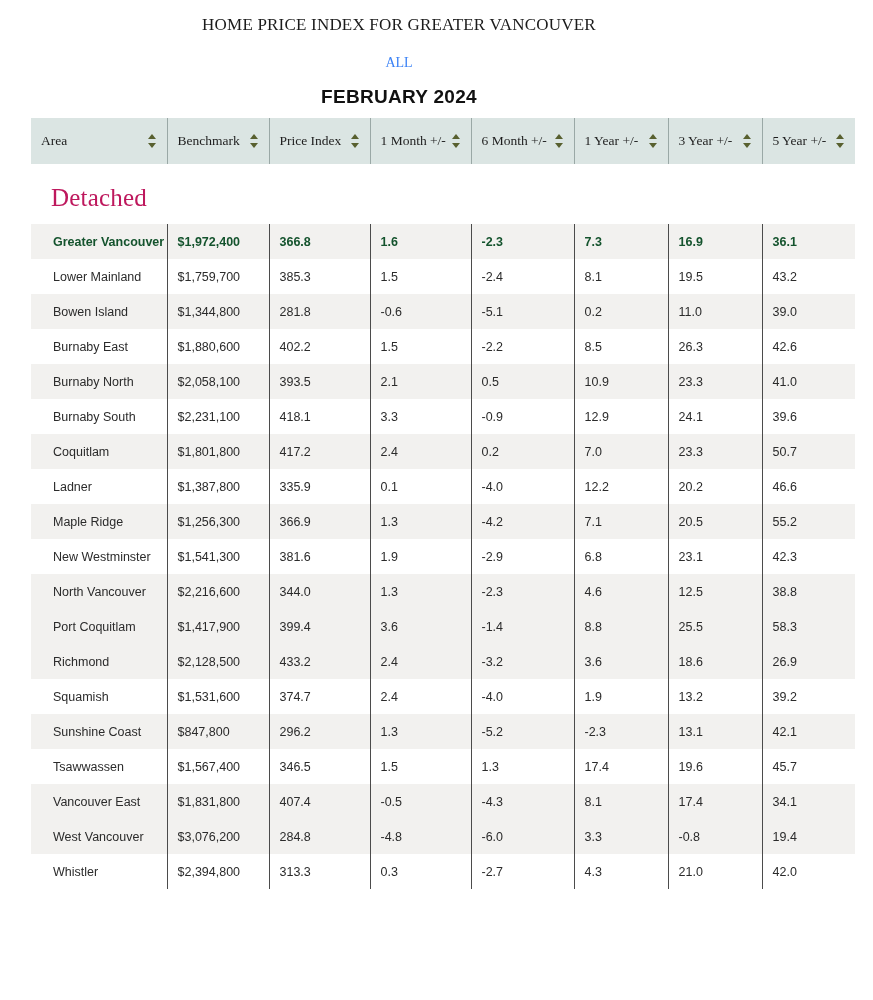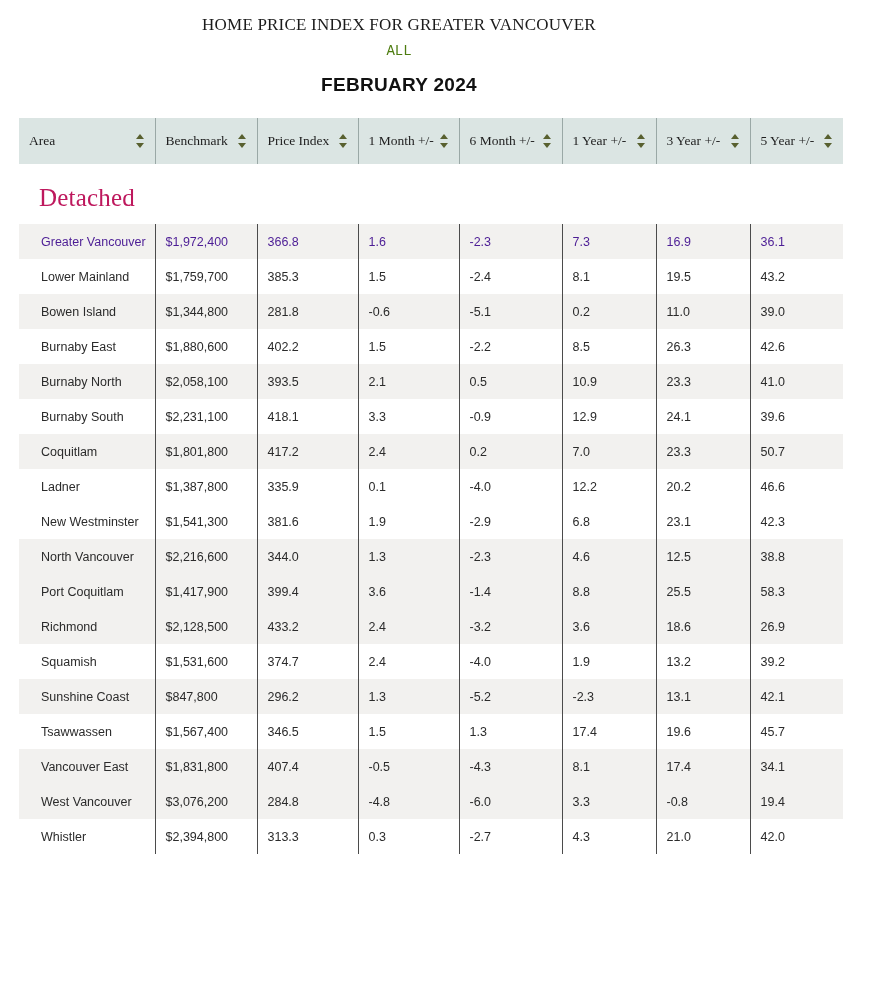--- a/index.html
+++ b/index.html
@@ -29,40 +29,40 @@
   }
   .title-main {
     font-family: "Liberation Serif", serif;
     font-size: 17px;
     letter-spacing: 0.2px;
     color: #1b1b1b;
     line-height: 22px;
     font-weight: 400;
   }
   .title-sub {
-    font-family: Liberation Mono, monospace;
+    font-family: Liberation Serif, serif;
     font-size: 14px;
-    color: #4d7c0f;
+    color: #3b82f6;
     line-height: 22px;
-    margin-top: 4px;
+    margin-top: 16px;
     font-weight: 400;
   }
   .title-date {
     font-family: "Liberation Sans", sans-serif;
     font-size: 19px;
     font-weight: 700;
     color: #111111;
     margin-top: 12px;
     letter-spacing: 0.3px;
   }
 
   
   .table-wrap {
     position: absolute;
-    left: 19px;
+    left: 31px;
     top: 118px;
     width: 824px;
   }
 
   table.hpi {
     width: 824px;
     border-collapse: collapse;
     table-layout: fixed;
   }
 
@@ -140,21 +140,21 @@
     vertical-align: middle;
     border-right: 1px solid #4b4b4b;
     white-space: nowrap;
     overflow: hidden;
   }
   tbody.data-body td:last-child { border-right: none; }
   tbody.data-body td.col-area { padding-left: 22px; }
 
   tbody.data-body tr.odd td  { background: #f2f1ef; }
   tbody.data-body tr.even td { background: #ffffff; }
-  tbody.data-body tr.highlight td { font-weight: 400; color: #4c1d95; }
+  tbody.data-body tr.highlight td { font-weight: 700; color: #14532d; }
 
   
   col.c-area   { width: 136px; }
   col.c-bench  { width: 102px; }
   col.c-index  { width: 101px; }
   col.c-m1     { width: 101px; }
   col.c-m6     { width: 103px; }
   col.c-y1     { width: 94px; }
   col.c-y3     { width: 94px; }
   col.c-y5     { width: 93px; }
@@ -318,20 +318,30 @@
           <tr class="even">
             <td class="col-area">Ladner</td>
             <td>$1,387,800</td>
             <td>335.9</td>
             <td>0.1</td>
             <td>-4.0</td>
             <td>12.2</td>
             <td>20.2</td>
             <td>46.6</td>
           </tr>
+          <tr class="odd">
+            <td class="col-area">Maple Ridge</td>
+            <td>$1,256,300</td>
+            <td>366.9</td>
+            <td>1.3</td>
+            <td>-4.2</td>
+            <td>7.1</td>
+            <td>20.5</td>
+            <td>55.2</td>
+          </tr>
           <tr class="even">
             <td class="col-area">New Westminster</td>
             <td>$1,541,300</td>
             <td>381.6</td>
             <td>1.9</td>
             <td>-2.9</td>
             <td>6.8</td>
             <td>23.1</td>
             <td>42.3</td>
           </tr>

